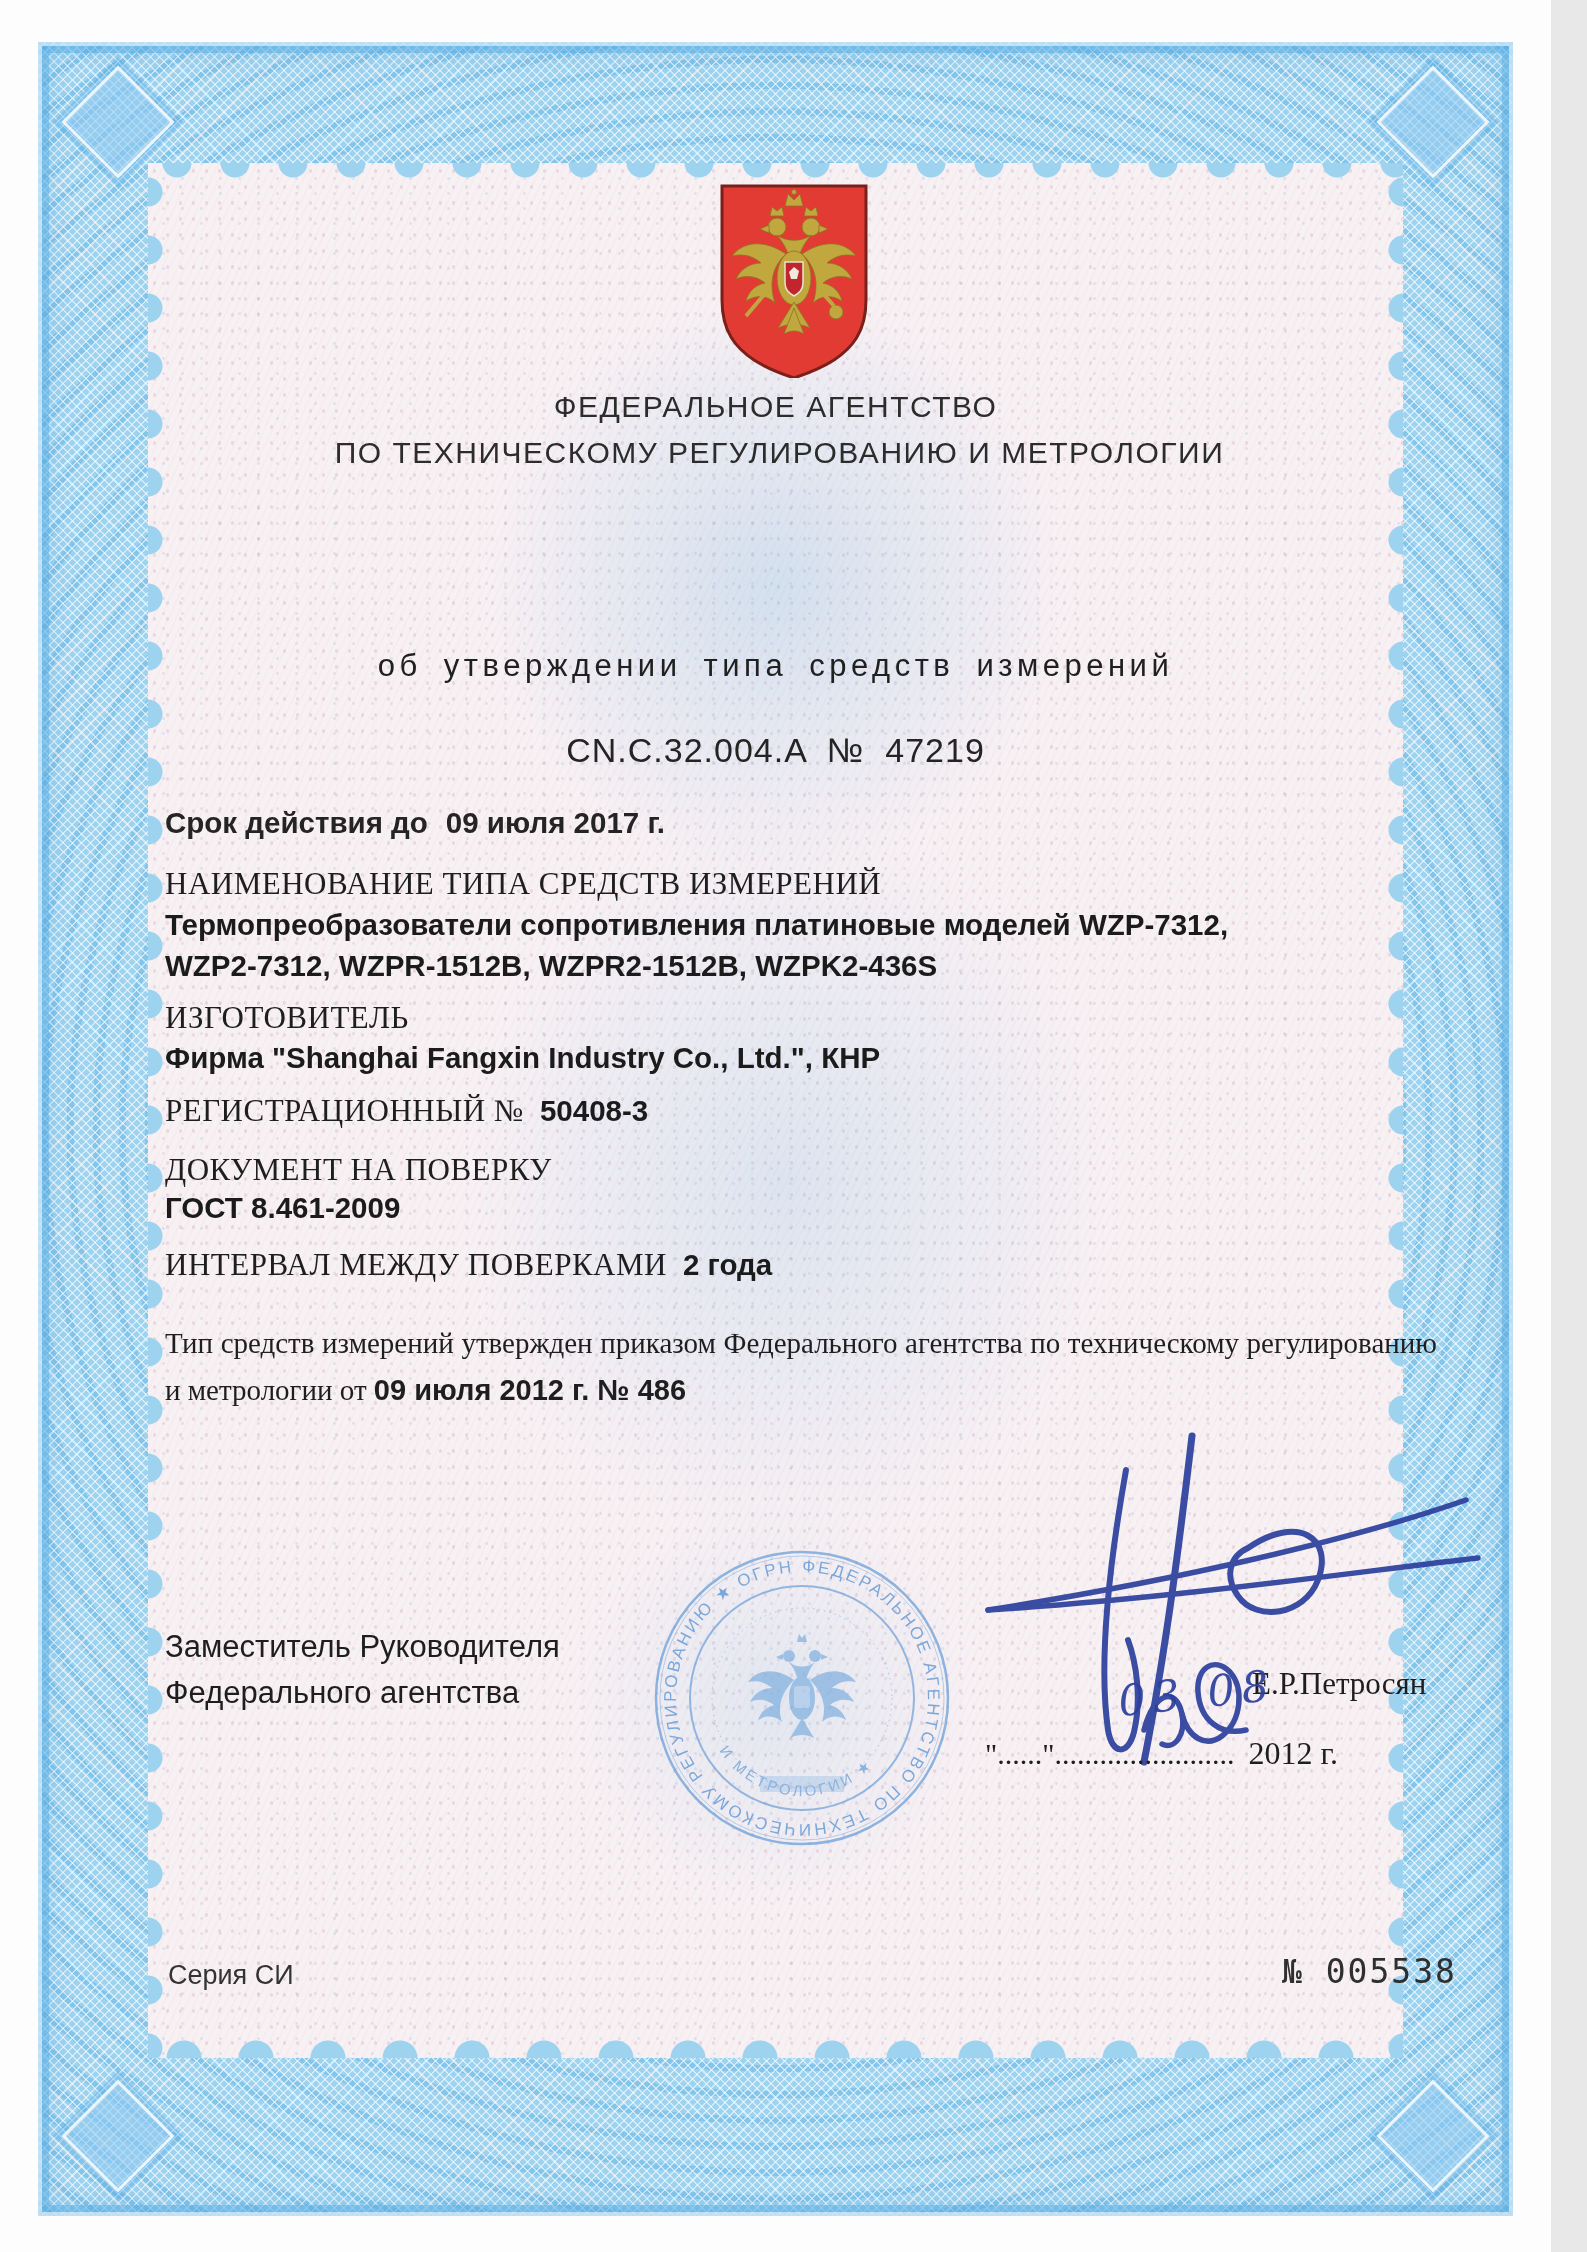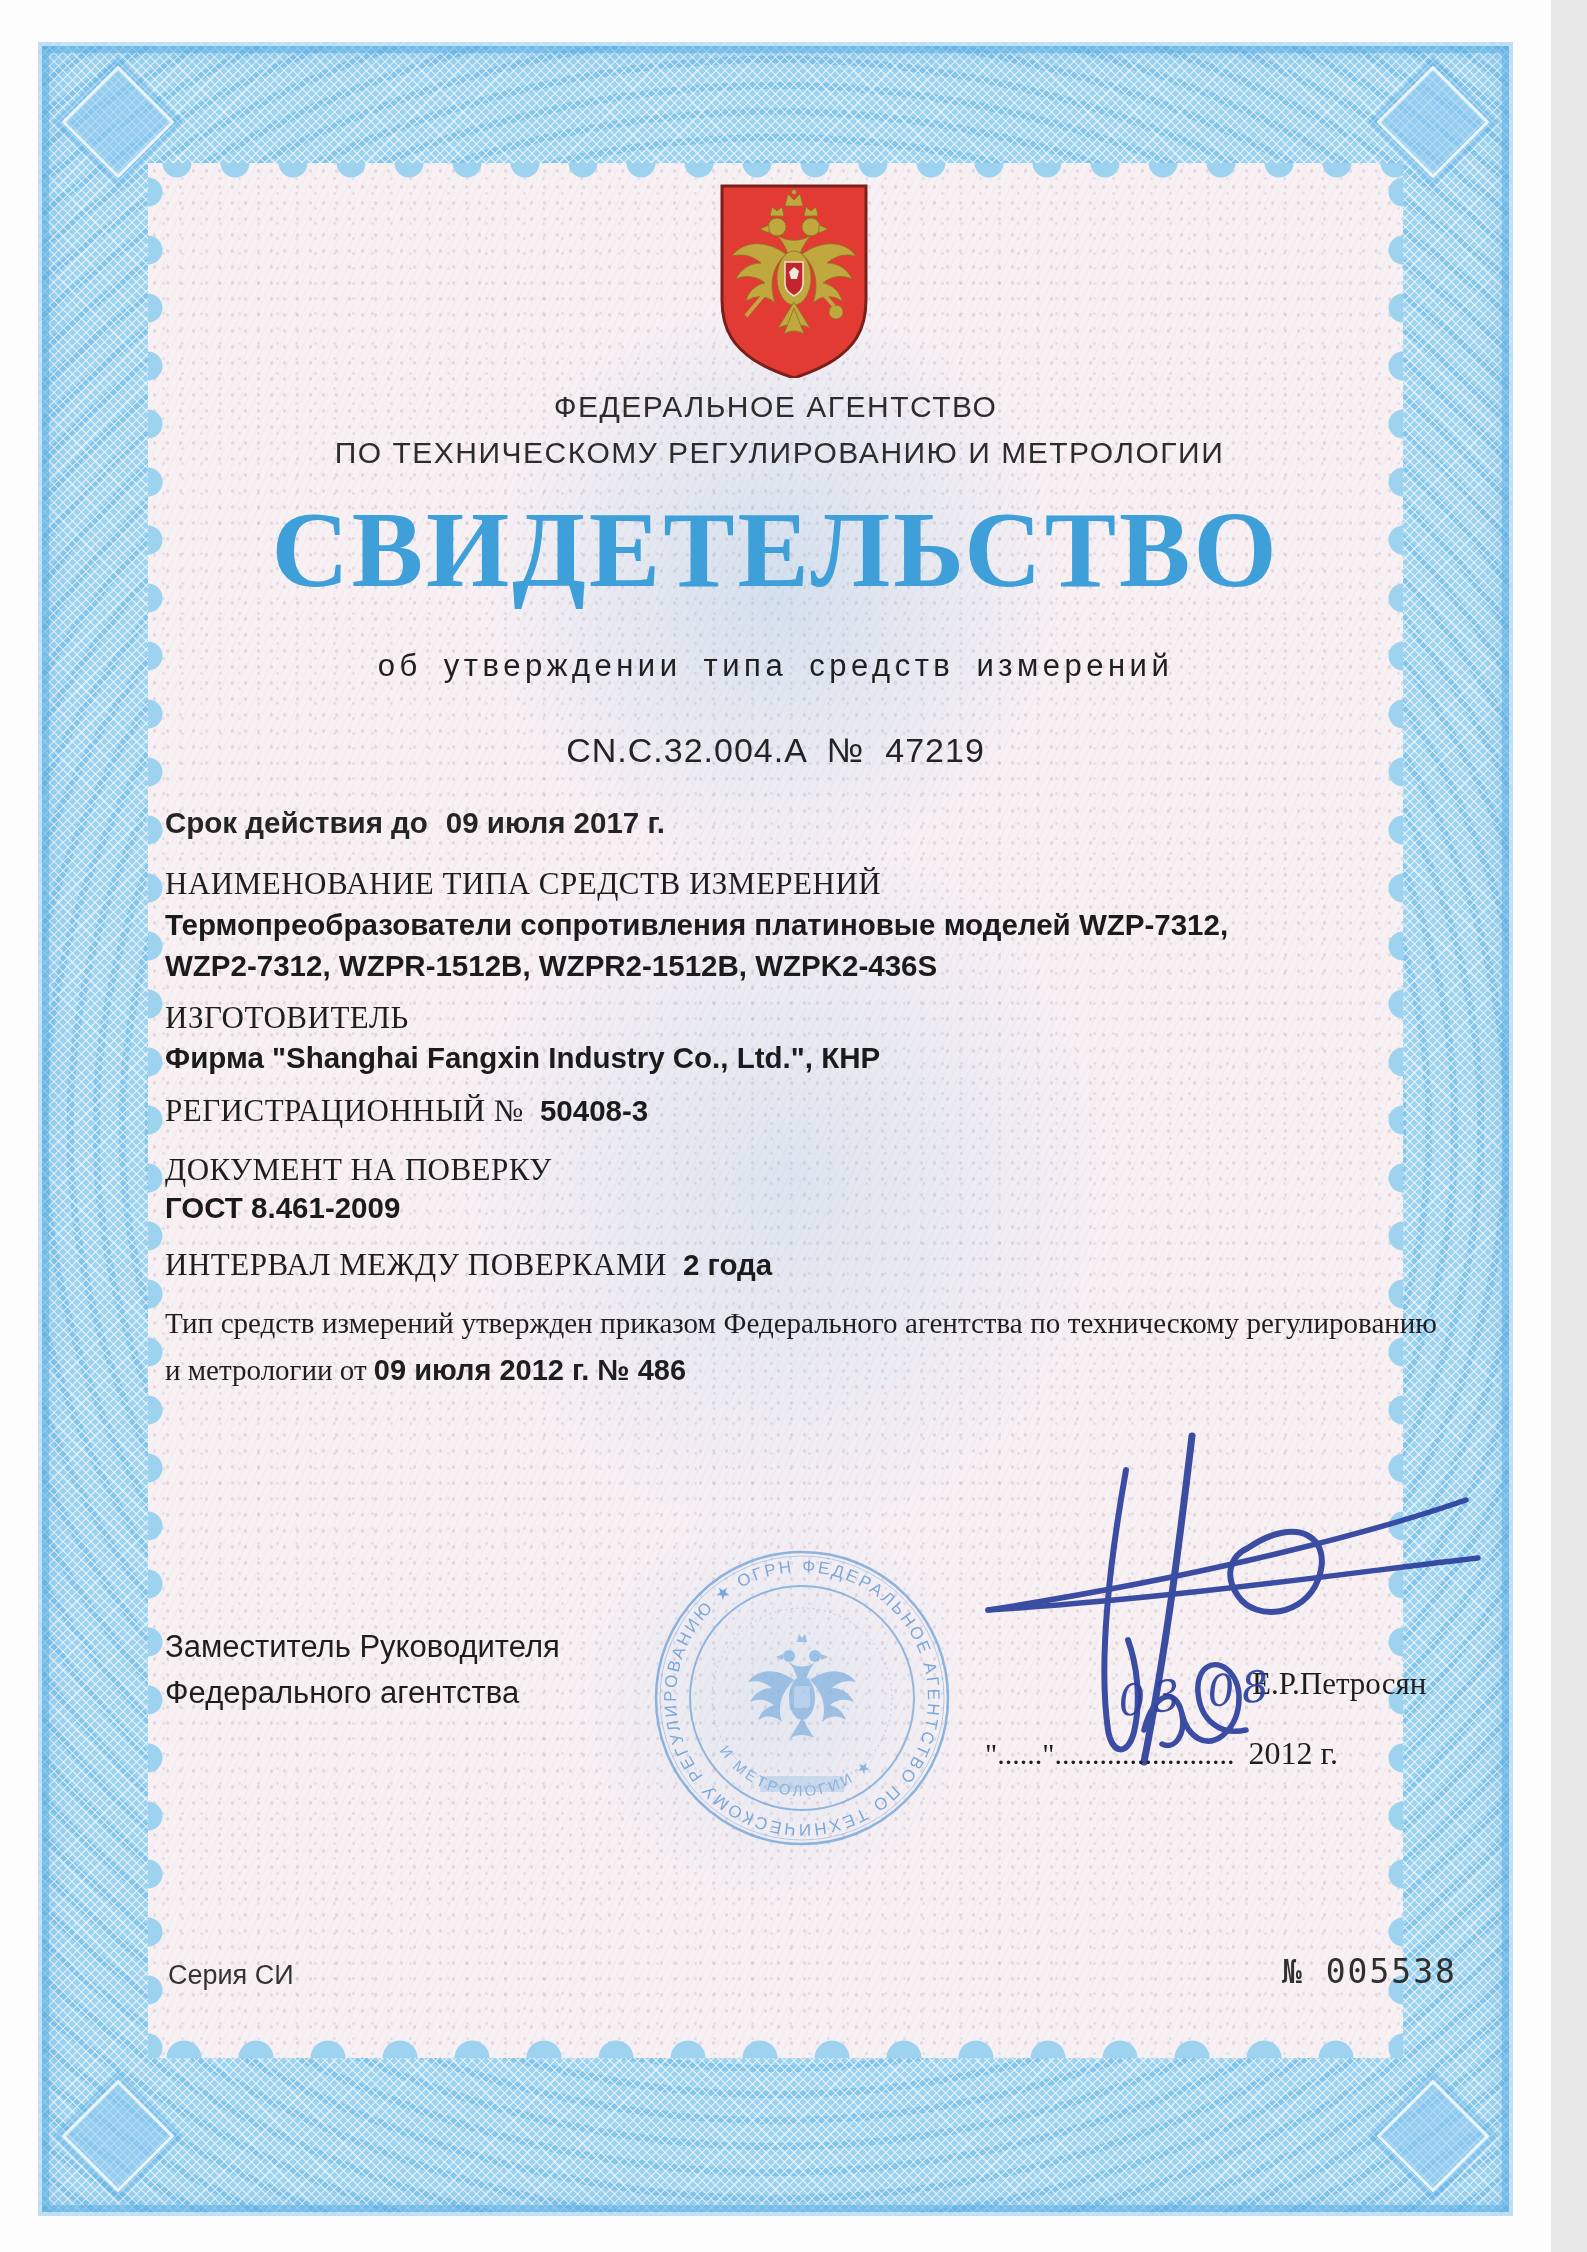--- a/index.html
+++ b/index.html
@@ -68,21 +68,21 @@
     font-size:107px;letter-spacing:3px;color:#3f9fd9;line-height:1;
   }
   .subtitle{font-size:31px;letter-spacing:4.5px;word-spacing:9px;color:#202020;}
   .cert-number{font-size:34px;font-weight:400;letter-spacing:1px;white-space:pre;}
   .bold-sans{font-family:"Liberation Sans",sans-serif;font-weight:700;}
   .serif-label{font-family:"Liberation Serif",serif;font-size:31px;letter-spacing:.5px;color:#1e1e1e;}
   .sans-value{font-size:29.5px;font-weight:700;color:#1b1b1b;}
   .body-left{left:165px;}
   .para{
     font-family:"Liberation Serif",serif;font-size:29px;line-height:47px;
-    width:1272px;text-align:justify;color:#1e1e1e;
+    width:1272px;text-align:justify;color:#1e1e1e;margin-top:20px;
   }
   .signer{font-family:Liberation Sans, sans-serif;font-size:31px;line-height:46px;color:#1e1e1e;margin-top:12px;}
   .signer-name{font-family:"Liberation Serif",serif;font-size:31px;color:#1e1e1e;}
   .date-line{font-family:"Liberation Serif",serif;font-size:30px;color:#1e1e1e;white-space:pre;}
   .date-year{font-size:32px;}
   .hand{
     font-family:"DejaVu Serif",serif;font-style:italic;
     font-size:43px;color:#2c3f9d;letter-spacing:7px;
     transform:rotate(-6deg);opacity:.92;
   }
@@ -140,21 +140,20 @@
       </g>
 
       <path d="M69,80 h18 v21 c0,7 -4,10 -9,13 c-5,-3 -9,-6 -9,-13 z" fill="#c0262c" stroke="#e9e3d0" stroke-width="1.5"></path>
       <path d="M73,90 l5,-5 5,4 -2,8 h-6 z" fill="#efeadd"></path>
     </svg>
   </div>
 
   <div class="abs centered agency-line" style="top:390px;">ФЕДЕРАЛЬНОЕ АГЕНТСТВО</div>
   <div class="abs centered agency-line" style="top:436px;padding-left:8px;">ПО ТЕХНИЧЕСКОМУ РЕГУЛИРОВАНИЮ И МЕТРОЛОГИИ</div>
 
-  <div class="abs centered main-title" style="top:497px;">СВИДЕТЕЛЬСТВО</div>
   <div class="abs centered subtitle" style="top:648px;">об утверждении типа средств измерений</div>
   <div class="abs centered cert-number" style="top:731px;">CN.C.32.004.A  №  47219</div>
 
   <div class="abs body-left" style="top:806px;font-size:29.5px;font-weight:700;">
     <span>Срок действия до</span><span style="margin-left:18px;">09 июля 2017 г.</span>
   </div>
 
   <div class="abs body-left serif-label" style="top:866px;">НАИМЕНОВАНИЕ ТИПА СРЕДСТВ ИЗМЕРЕНИЙ</div>
   <div class="abs body-left sans-value" style="top:908px;">Термопреобразователи сопротивления платиновые моделей WZP-7312,</div>
   <div class="abs body-left sans-value" style="top:949px;">WZP2-7312, WZPR-1512B, WZPR2-1512B, WZPK2-436S</div>

